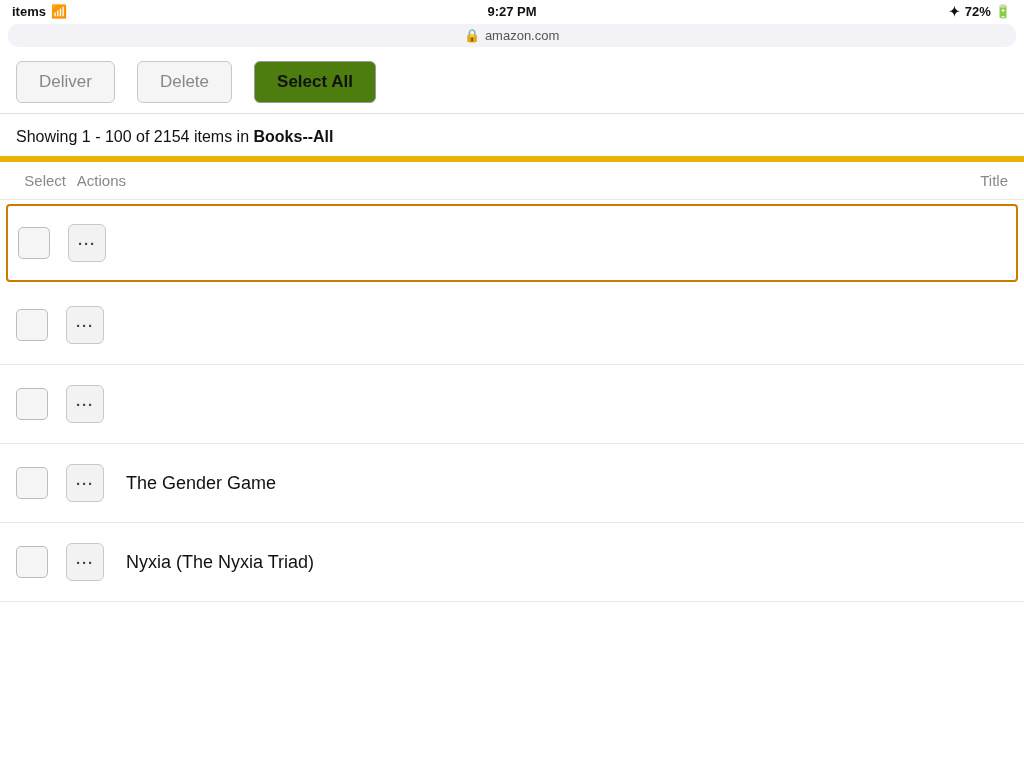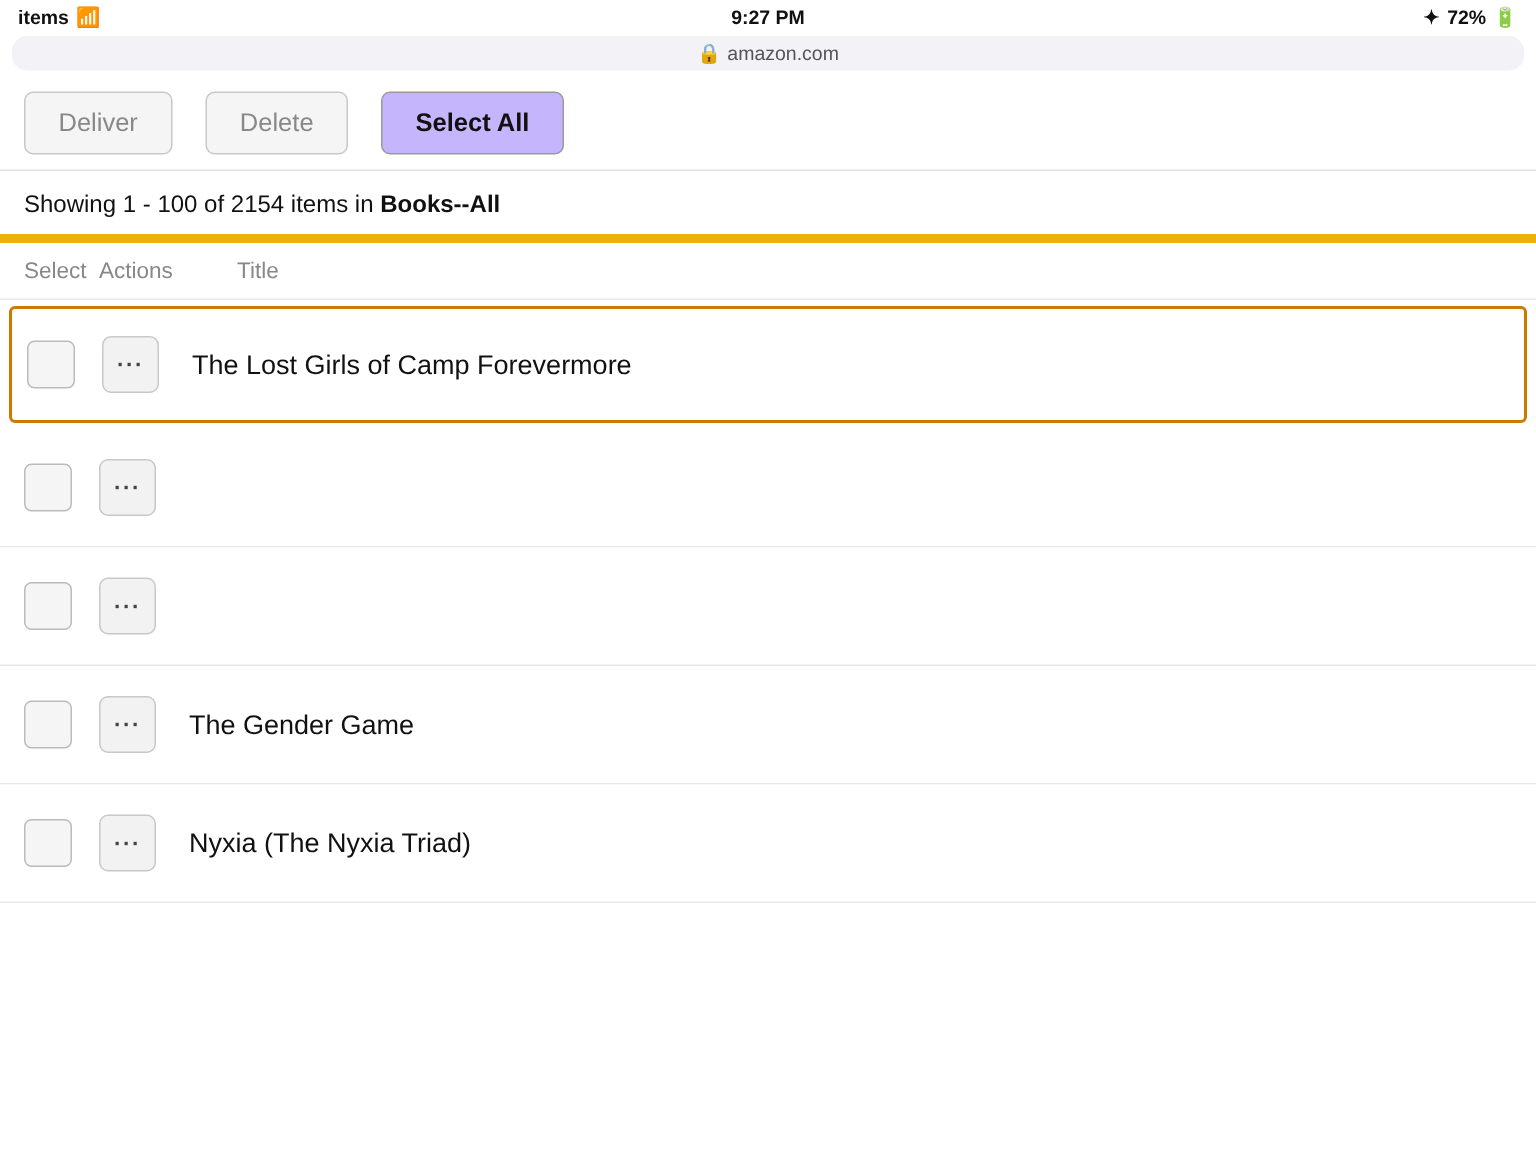--- a/index.html
+++ b/index.html
@@ -54,21 +54,21 @@
       border: 1px solid #c8c8c8;
       border-radius: 6px;
       background: #f5f5f5;
       color: #888;
       font-size: 17px;
       padding: 10px 22px;
       cursor: pointer;
       font-weight: 400;
     }
     .toolbar-btn.active {
-      background: #c4b5fd;
+      background: #4d7c0f;
       color: #111;
       border-color: #999;
       font-weight: 600;
     }
 
     
     .summary {
       padding: 14px 16px 10px 16px;
       font-size: 16px;
       color: #111;
@@ -77,20 +77,21 @@
     .summary strong { font-weight: 700; }
 
     
     .col-headers {
       display: flex;
       align-items: center;
       padding: 10px 16px;
       color: #888;
       font-size: 15px;
       border-bottom: 1px solid #e8e8e8;
+      text-align: right;
     }
     .col-select { width: 50px; }
     .col-actions { width: 60px; }
     .col-title { flex: 1; margin-left: 32px; }
 
     
     .book-row {
       display: flex;
       align-items: center;
       padding: 20px 16px;
@@ -173,21 +174,20 @@
 <div class="col-headers">
   <div class="col-select">Select</div>
   <div class="col-actions">Actions</div>
   <div class="col-title">Title</div>
 </div>
 
 <div id="book-list">
     <div class="book-row highlighted">
       <div class="checkbox"></div>
       <div class="action-btn">···</div>
-      <span class="book-title">The Lost Girls of Camp Forevermore</span>
     </div>
     <div class="book-row">
       <div class="checkbox"></div>
       <div class="action-btn">···</div>
     </div>
     <div class="book-row">
       <div class="checkbox"></div>
       <div class="action-btn">···</div>
     </div>
     <div class="book-row">

